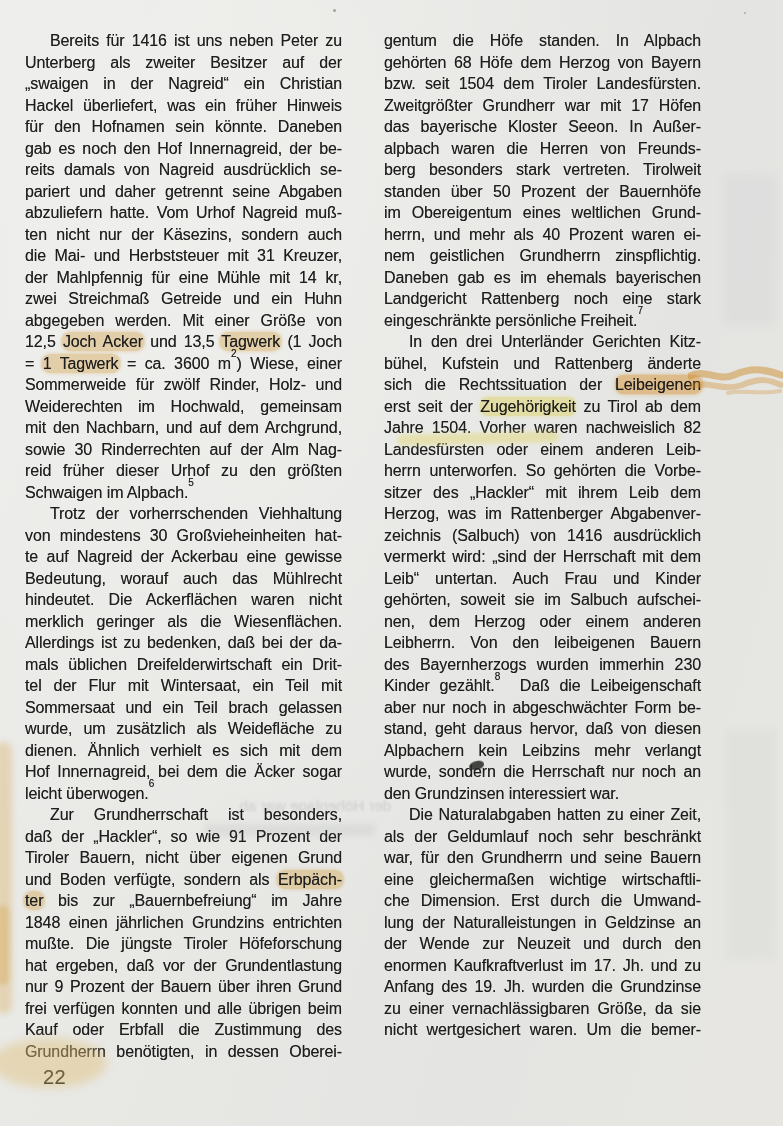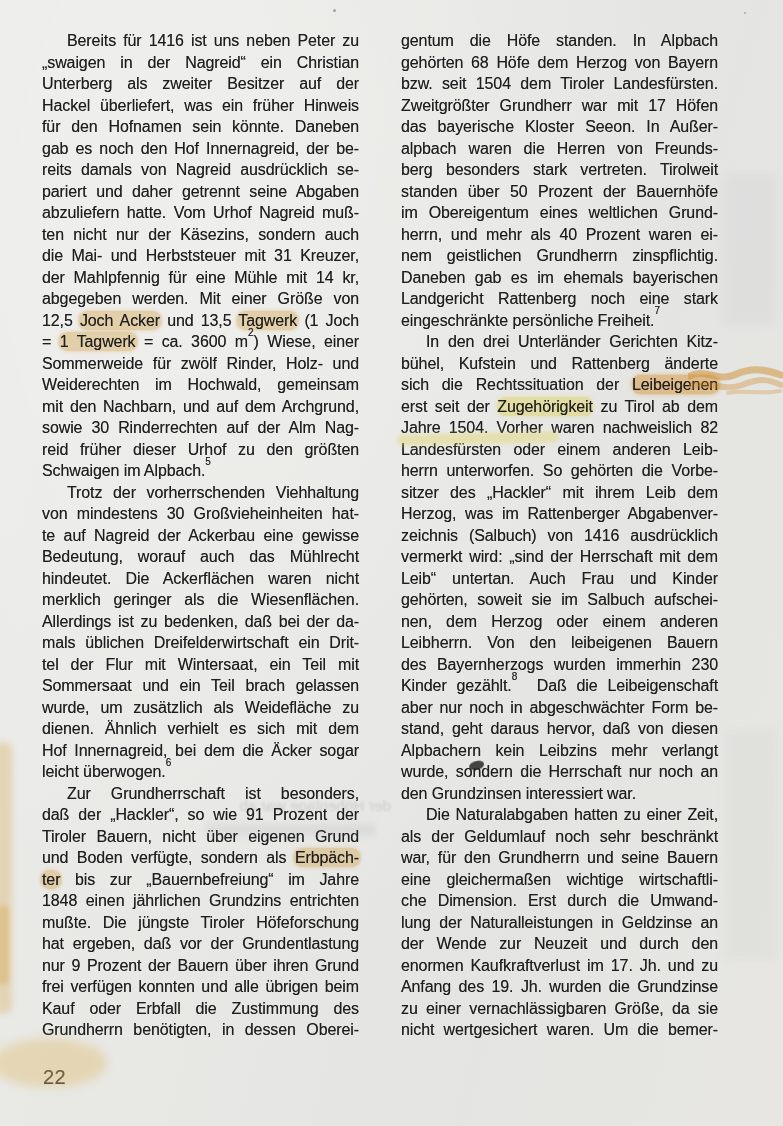--- a/index.html
+++ b/index.html
@@ -8,21 +8,21 @@
     width:783px;height:1126px;
     margin:0 auto;
     background:
       radial-gradient(ellipse at 30% 20%, rgba(255,255,255,0.25), rgba(255,255,255,0) 60%),
       linear-gradient(105deg,#ececea 0%,#e8e8e5 35%,#e4e5e2 70%,#e7e6e2 100%);
     overflow:hidden;
     font-family:"Liberation Sans", sans-serif;
     color:#1f1f1f;
   }
   .columns{
-    position:absolute;top:30px;left:42px;width:676px;
+    position:absolute;top:30px;left:25px;width:676px;
     display:flex;gap:42px;
   }
   .col{width:317px;}
   .para{margin:0;}
   .line{
     font-size:16px;
     line-height:21.5px;height:21.5px;
     letter-spacing:-0.1px;
     text-align:justify;
     text-align-last:justify;
@@ -92,31 +92,32 @@
 </style>
 </head>
 <body>
 
 <div class="page">
 
   <div class="columns">
     <div class="col">
         <div class="para">
           <div class="line indent"><span>Bereits für 1416 ist uns neben Peter zu</span></div>
+          <div class="line"><span>Unterberg als zweiter Besitzer auf der</span></div>
           <div class="line"><span>„swaigen in der Nagreid“ ein Christian</span></div>
-          <div class="line"><span>Unterberg als zweiter Besitzer auf der</span></div>
           <div class="line"><span>Hackel überliefert, was ein früher Hinweis</span></div>
           <div class="line"><span>für den Hofnamen sein könnte. Daneben</span></div>
           <div class="line"><span>gab es noch den Hof Innernagreid, der be-</span></div>
           <div class="line"><span>reits damals von Nagreid ausdrücklich se-</span></div>
           <div class="line"><span>pariert und daher getrennt seine Abgaben</span></div>
           <div class="line"><span>abzuliefern hatte. Vom Urhof Nagreid muß-</span></div>
           <div class="line"><span>ten nicht nur der Käsezins, sondern auch</span></div>
           <div class="line"><span>die Mai- und Herbststeuer mit 31 Kreuzer,</span></div>
           <div class="line"><span>der Mahlpfennig für eine Mühle mit 14 kr,</span></div>
+          <div class="line"><span>zwei Streichmaß Getreide und ein Huhn</span></div>
           <div class="line"><span>abgegeben werden. Mit einer Größe von</span></div>
           <div class="line"><span>12,5 </span><span class="hl hl-tan">Joch Acker</span><span> und 13,5 </span><span class="hl hl-tan">Tagwerk</span><span> (1 Joch</span></div>
           <div class="line"><span>= </span><span class="hl hl-tan">1 Tagwerk</span><span> = ca. 3600 m</span><sup>2</sup><span>) Wiese, einer</span></div>
           <div class="line"><span>Sommerweide für zwölf Rinder, Holz- und</span></div>
           <div class="line"><span>Weiderechten im Hochwald, gemeinsam</span></div>
           <div class="line"><span>mit den Nachbarn, und auf dem Archgrund,</span></div>
           <div class="line"><span>sowie 30 Rinderrechten auf der Alm Nag-</span></div>
           <div class="line"><span>reid früher dieser Urhof zu den größten</span></div>
           <div class="line end"><span>Schwaigen im Alpbach.</span><sup>5</sup></div>
         </div>

